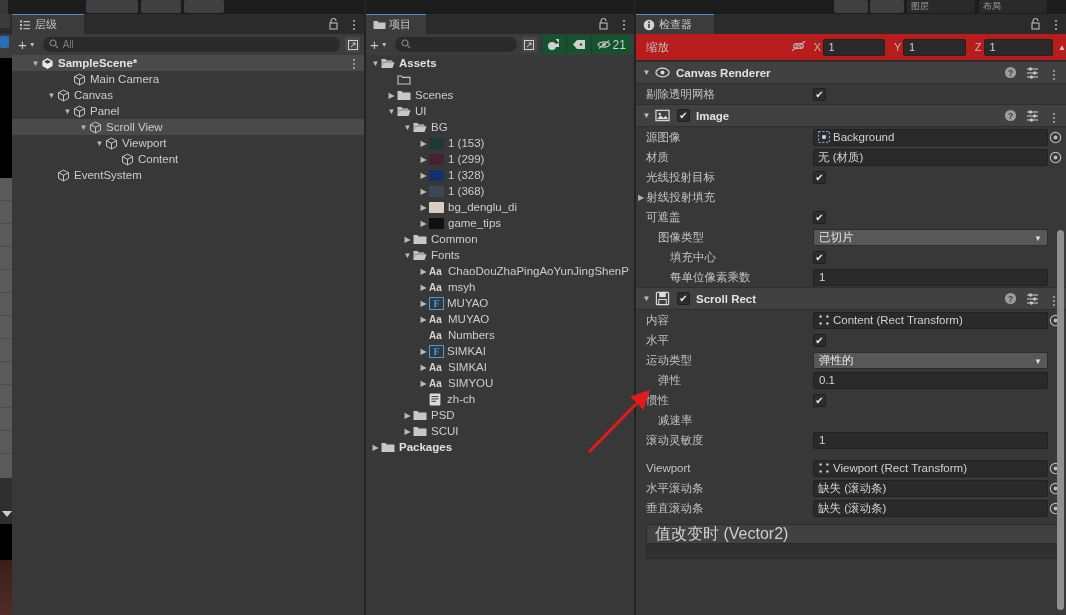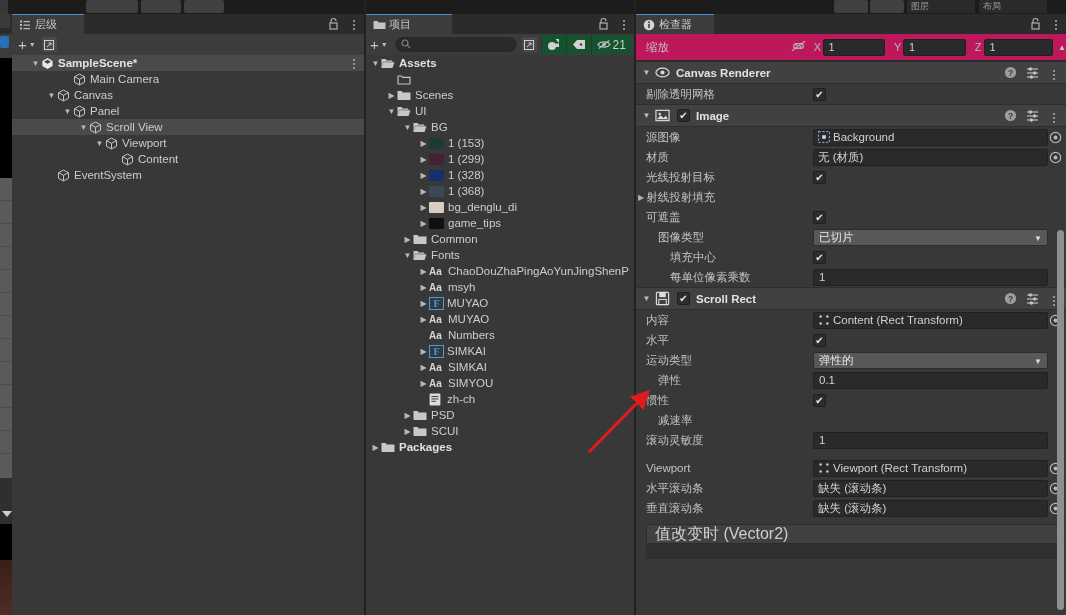--- a/index.html
+++ b/index.html
@@ -124,21 +124,21 @@
   .aa-ico { flex:0 0 16px; margin-right:3px; font-weight:bold; font-size:10px; color:#d6d6d6;}
   .f-ico {
     flex:0 0 15px; height:13px; margin-right:3px; border:1px solid #3aa0e8;
     color:#3aa0e8; font-size:10px; line-height:11px; text-align:center; font-family:"Liberation Serif", serif; font-weight:bold;
   }
 
   
   #inspector { left:636px; top:14px; width:430px; height:601px; background:#383838; }
   .insp-body { position:absolute; left:0; top:20px; right:0; bottom:0; overflow:hidden;}
   .scale-row {
-    position:absolute; left:0; top:0; right:0; height:27px; background:#be185d;
+    position:absolute; left:0; top:0; right:0; height:27px; background:#b91c1c;
     display:flex; align-items:center; border-bottom:1px solid #2b2b2b;
   }
   .xyz-lbl { color:#b8b8b8; font-size:11px; width:11px; text-align:center;}
   .num-field {
     background:#2a2a2a; border:1px solid #212121; border-radius:2px;
     height:17px; line-height:15px; color:#cfcfcf; font-size:11px; padding-left:5px;
   }
   .comp-header {
     height:23px; background:#414141; display:flex; align-items:center;
     border-top:1px solid #2e2e2e; border-bottom:1px solid #2e2e2e;
@@ -273,20 +273,29 @@
             <i></i>
             <i></i>
           </span>
       </div>
     </div>
     <div class="h-toolbar">
       <span class="plus-btn">
         <span>+</span>
           <span class="caret">▼</span>
       </span>
+      <span class="search-box">
+        <span class="mag">
+          <svg width="10" height="10" viewBox="0 0 10 10">
+              <circle cx="4" cy="4" r="3" fill="none" stroke="#9a9a9a" stroke-width="1.2"></circle>
+              <line x1="6.2" y1="6.2" x2="9" y2="9" stroke="#9a9a9a" stroke-width="1.2"></line>
+            </svg>
+        </span>
+        <span>All</span>
+      </span>
       <span class="sq-btn">
         <svg width="10" height="10" viewBox="0 0 10 10">
             <rect x="0.5" y="0.5" width="9" height="9" fill="none" stroke="#cfcfcf" stroke-width="1"></rect>
             <path d="M3 7 L7 3 M4.5 3 H7 V5.5" fill="none" stroke="#cfcfcf" stroke-width="1"></path>
           </svg>
       </span>
     </div>
     <div class="h-tree" id="h-tree">
         <div class="h-row scene">
           <span style="flex: 0 0 18px;"></span>
@@ -365,21 +374,21 @@
             </svg></span>
           <span class="h-label">EventSystem</span>
         </div>
       </div>
   </div>
 
   <div class="vsep" style="left:364px;"></div>
 
   <div class="panel" id="project">
     <div class="panel-tabbar">
-      <div class="panel-tab" style="width:86px;">
+      <div class="panel-tab" style="width:60px;">
         <span class="tab-icon">
           <svg width="13" height="11" viewBox="0 0 13 11">
               <path d="M0.5 2 h4 l1.2 1.4 h6.8 v6.6 h-12 z" fill="#c5c5c5"></path>
             </svg>
         </span>
         <span>项目</span>
       </div>
       <div class="tabbar-right">
         <span class="lock-icon">
           <svg width="11" height="13" viewBox="0 0 11 13">

